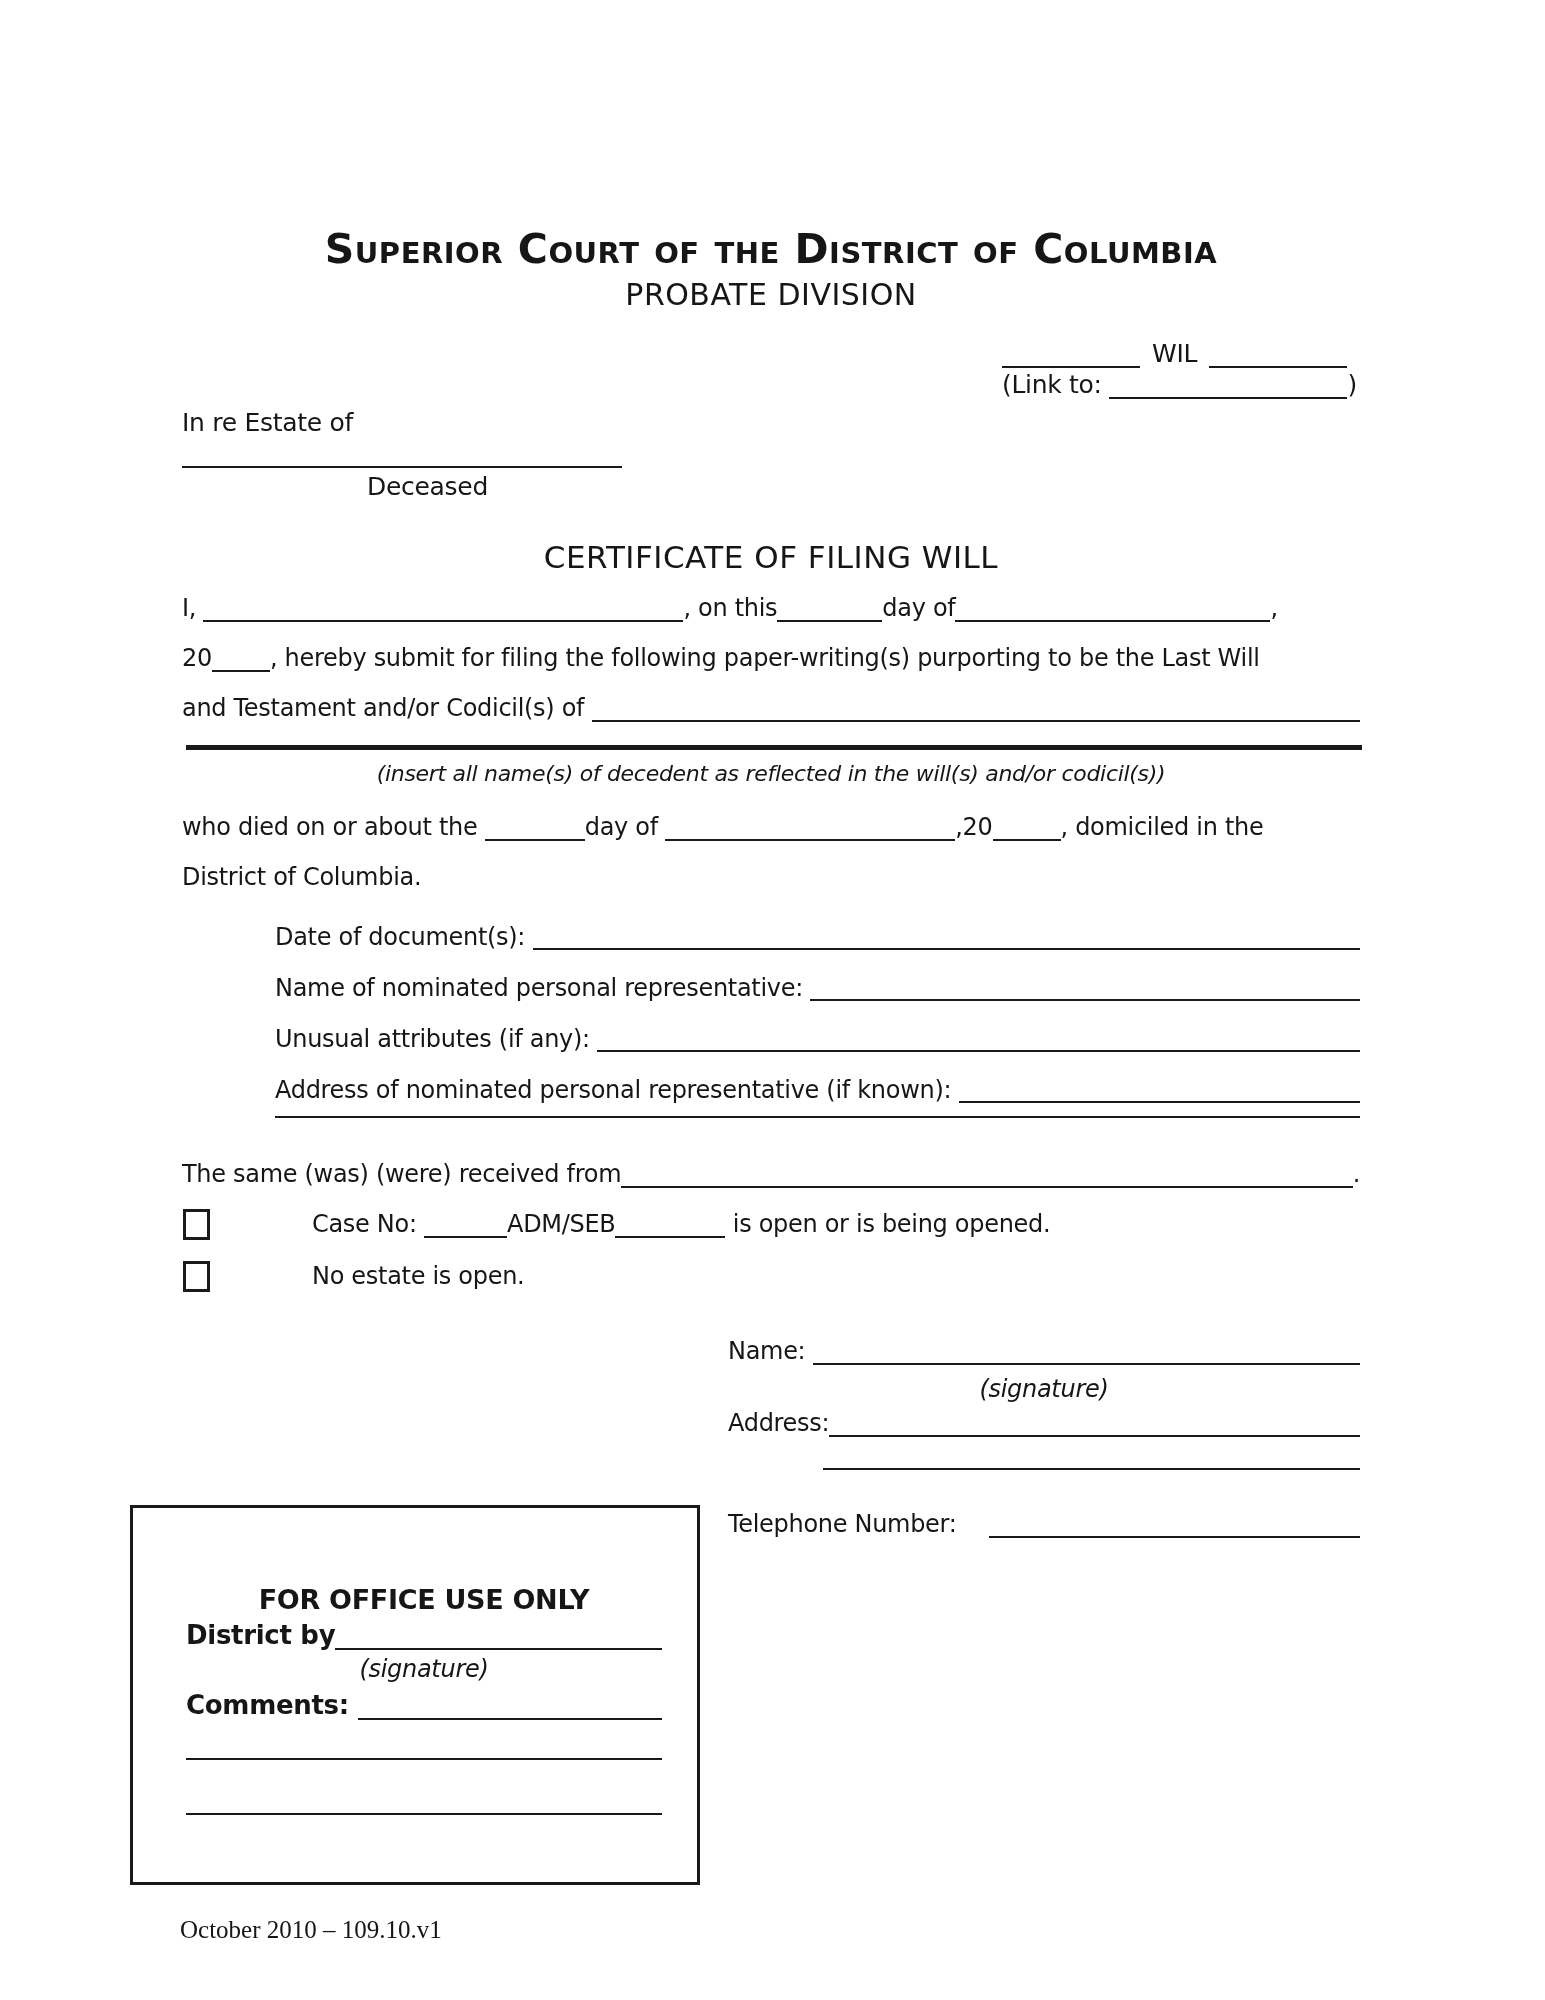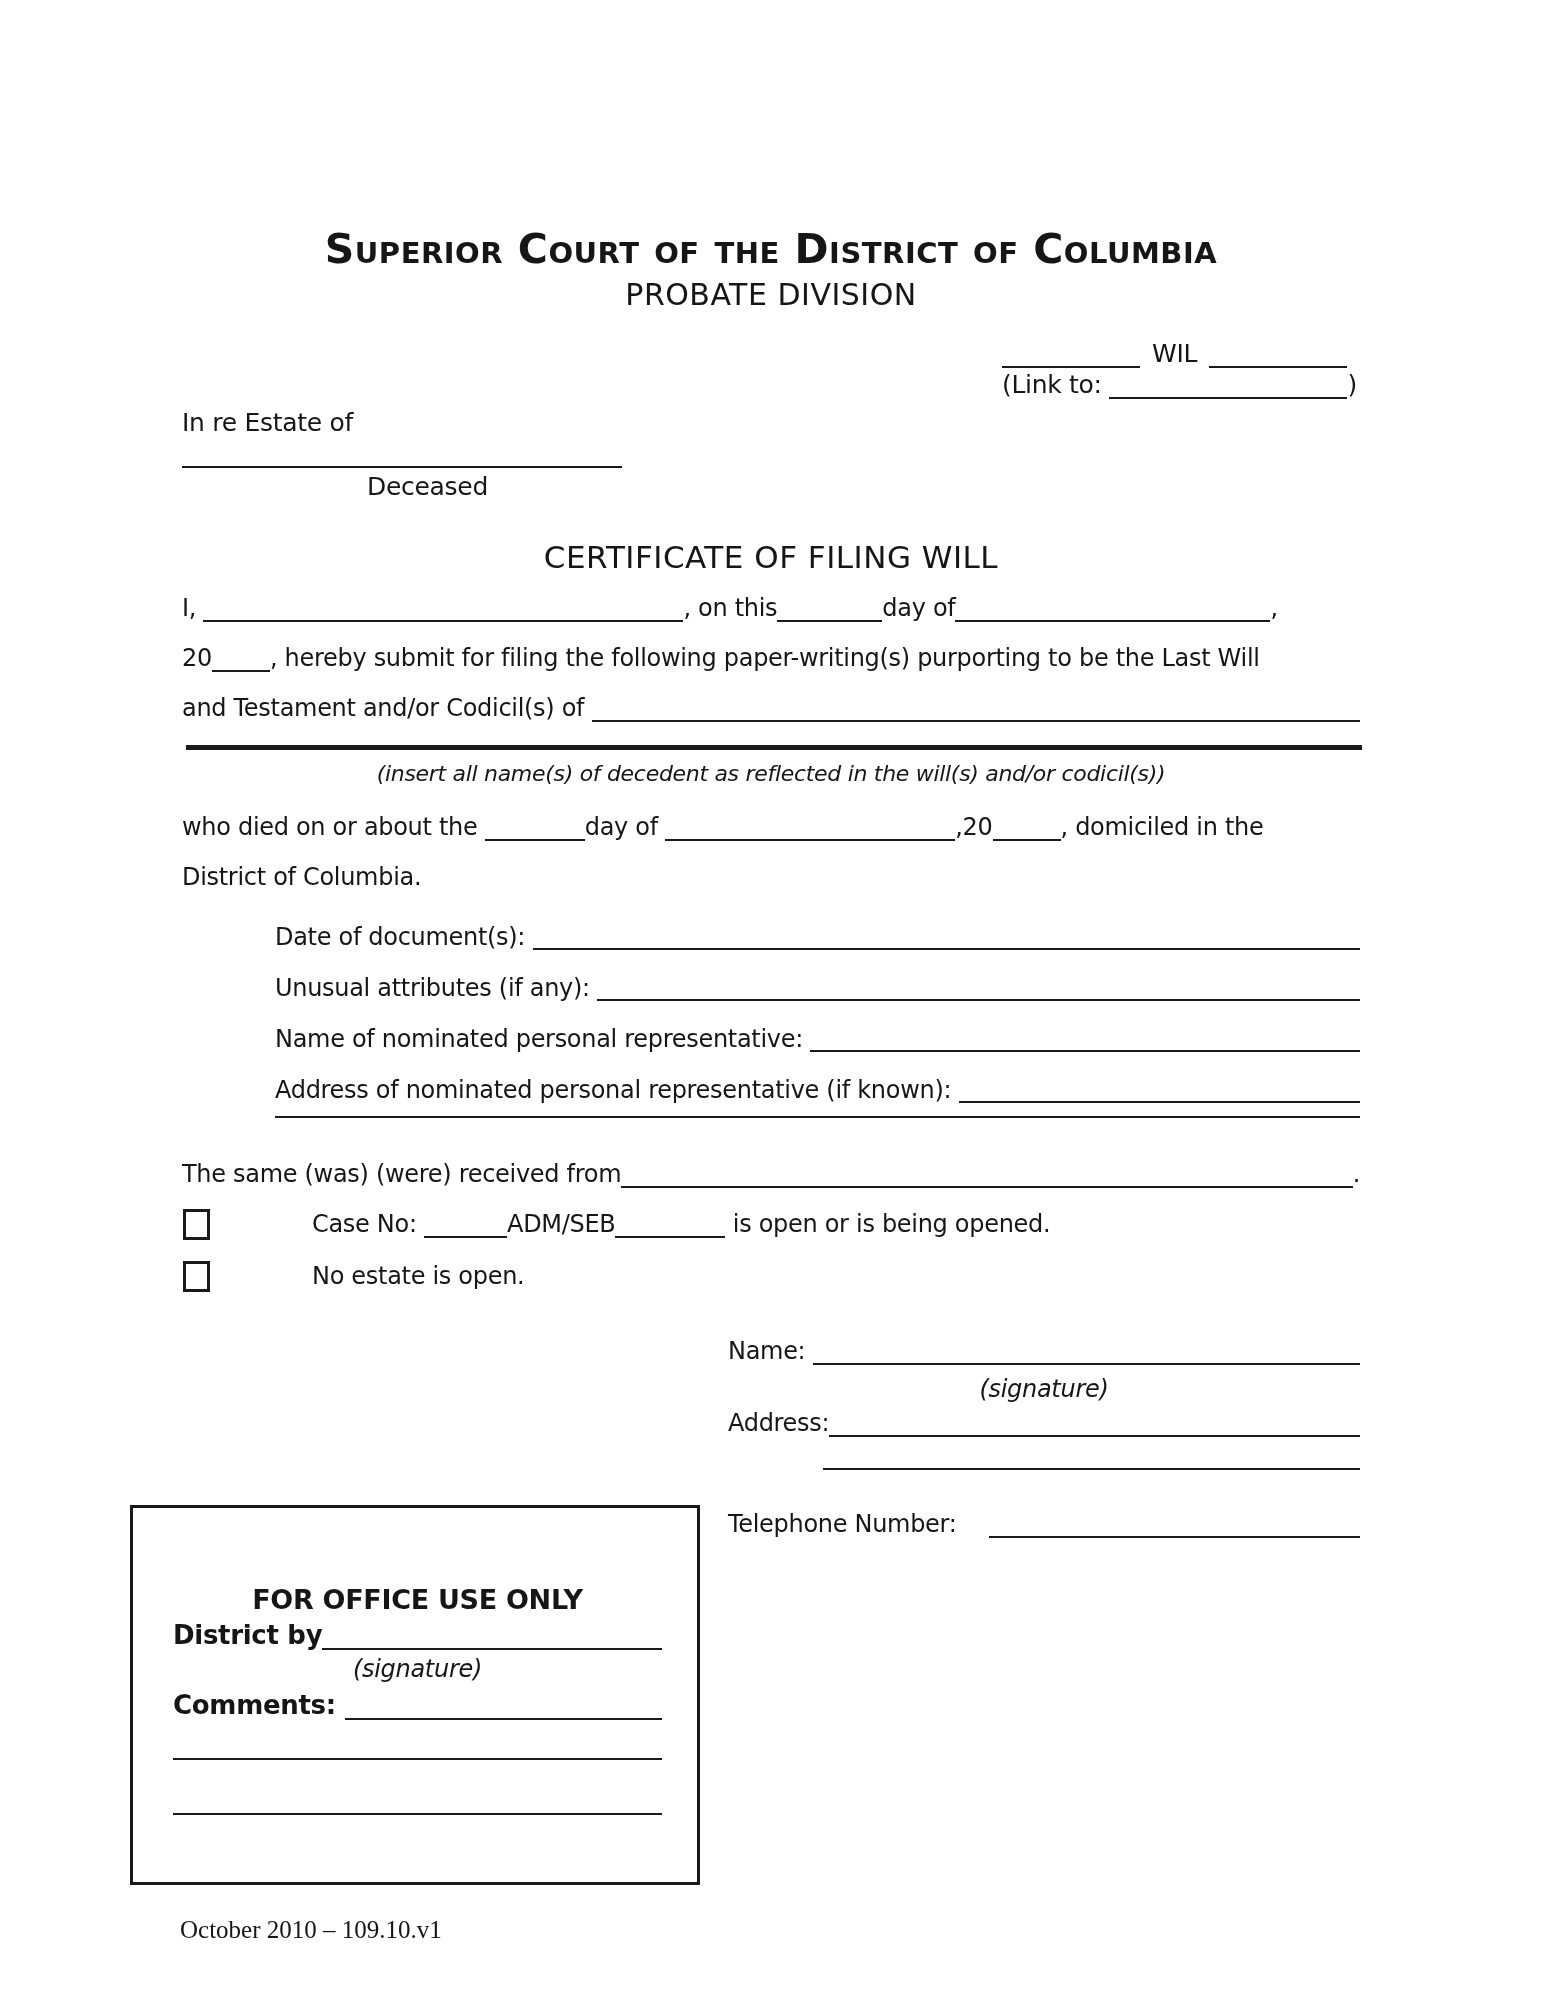--- a/index.html
+++ b/index.html
@@ -41,21 +41,21 @@
   .signer{position:absolute;left:728px;top:1332px;width:632px;font-size:24px;}
   .signer .row{line-height:38px;}
   .signer .fill{margin-bottom:5px;}
   .sig-caption{margin-top:4px;text-align:center;font-style:italic;font-size:24px;line-height:30px;}
   .bare-line{border-bottom:2px solid #1a1a1a;height:0;}
   .signer .bare-line{margin-left:95px;margin-top:26px;}
   .tel-row{margin-top:35px;}
   .tel-row .fill{margin-left:25px;margin-bottom:5px;}
   
   .office-box{position:absolute;left:130px;top:1505px;width:570px;height:380px;border:3px solid #1a1a1a;
-              box-sizing:border-box;padding:0 35px 0 40px;font-size:26px;}
+              box-sizing:border-box;padding:0 35px 0 53px;font-size:26px;}
   .office-title{margin-top:76px;text-align:center;font-weight:bold;font-size:27px;line-height:32px;}
   .office-row{display:flex;align-items:baseline;line-height:34px;}
   .office-row .olbl{font-weight:bold;white-space:pre;}
   .office-row .fill{margin-bottom:2px;}
   .office-reviewed{margin-top:2px;}
   .office-caption{margin-top:2px;text-align:center;font-style:italic;font-size:24px;line-height:30px;}
   .office-comments{margin-top:4px;}
   .office-bare1{margin-top:36px;}
   .office-bare2{margin-top:53px;}
   
@@ -109,25 +109,25 @@
       </div>
       <div class="pline">District of Columbia.</div>
     </div>
 
     <div class="details">
       <div class="row">
         <span class="lbl">Date of document(s): </span>
           <span class="fill"></span>
       </div>
       <div class="row">
-        <span class="lbl">Unusual attributes (if any): </span>
+        <span class="lbl">Name of nominated personal representative: </span>
           <span class="fill"></span>
       </div>
       <div class="row">
-        <span class="lbl">Name of nominated personal representative: </span>
+        <span class="lbl">Unusual attributes (if any): </span>
           <span class="fill"></span>
       </div>
       <div class="row">
         <span class="lbl">Address of nominated personal representative (if known): </span>
           <span class="fill"></span>
       </div>
       <div class="row">
         <span class="fill"></span>
       </div>
     </div>

